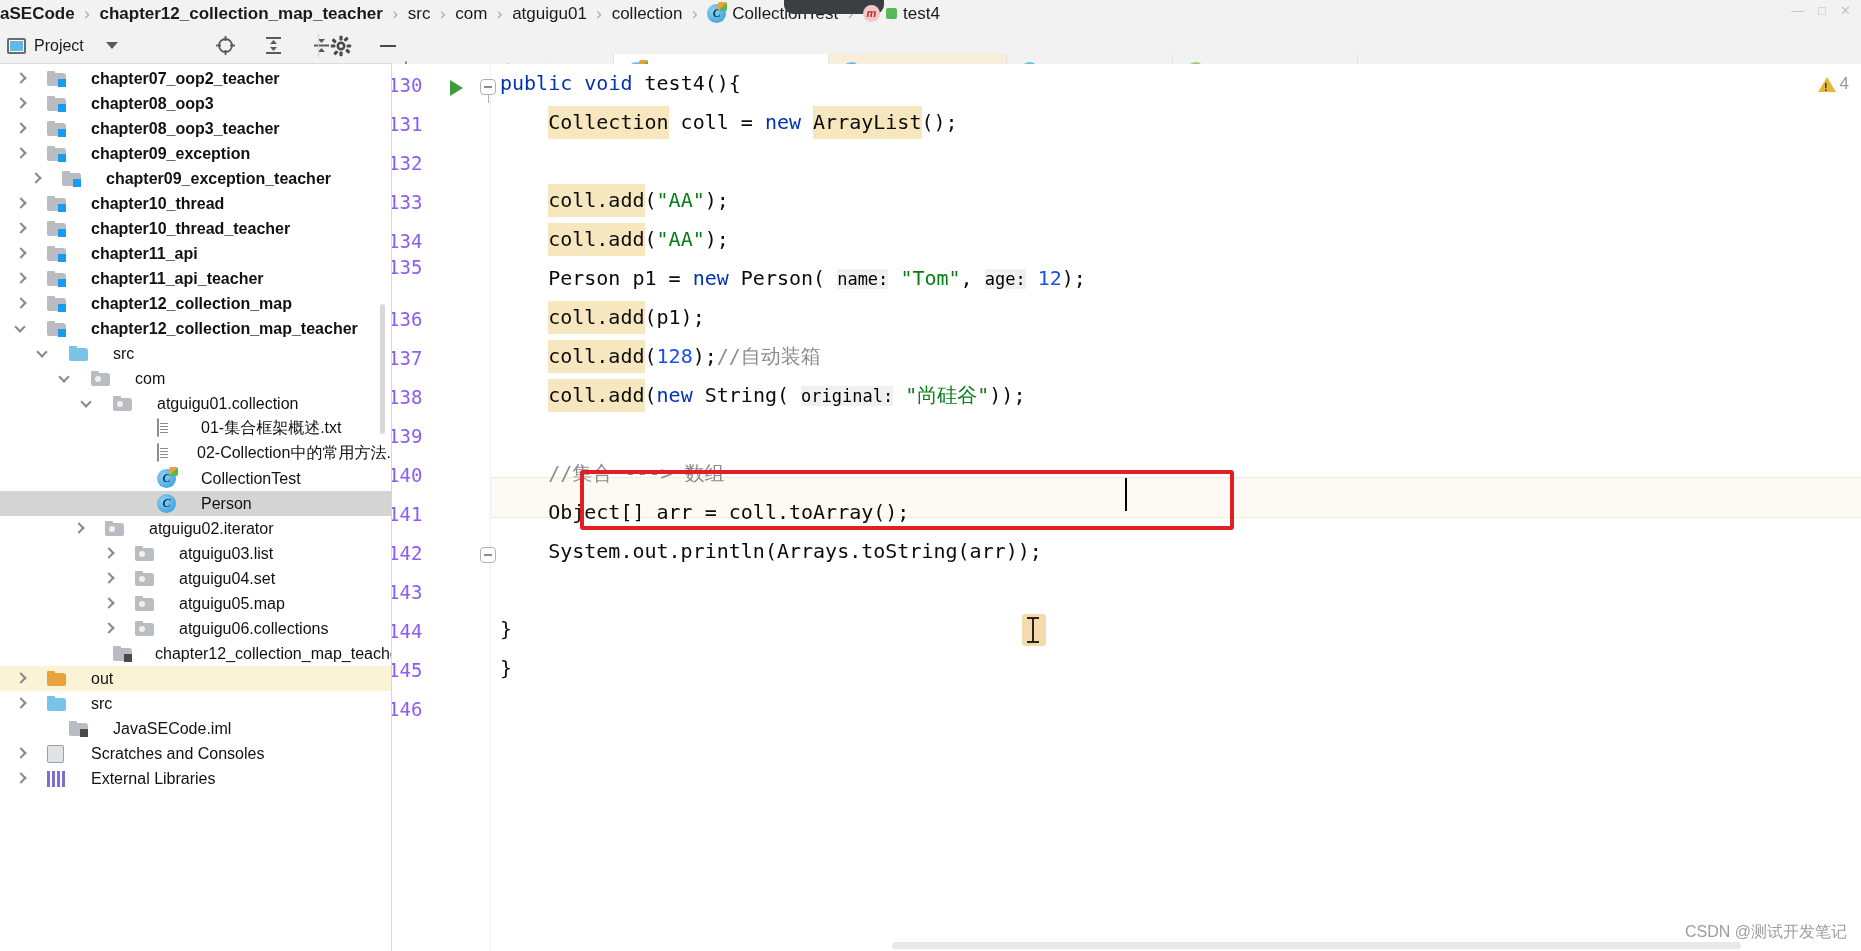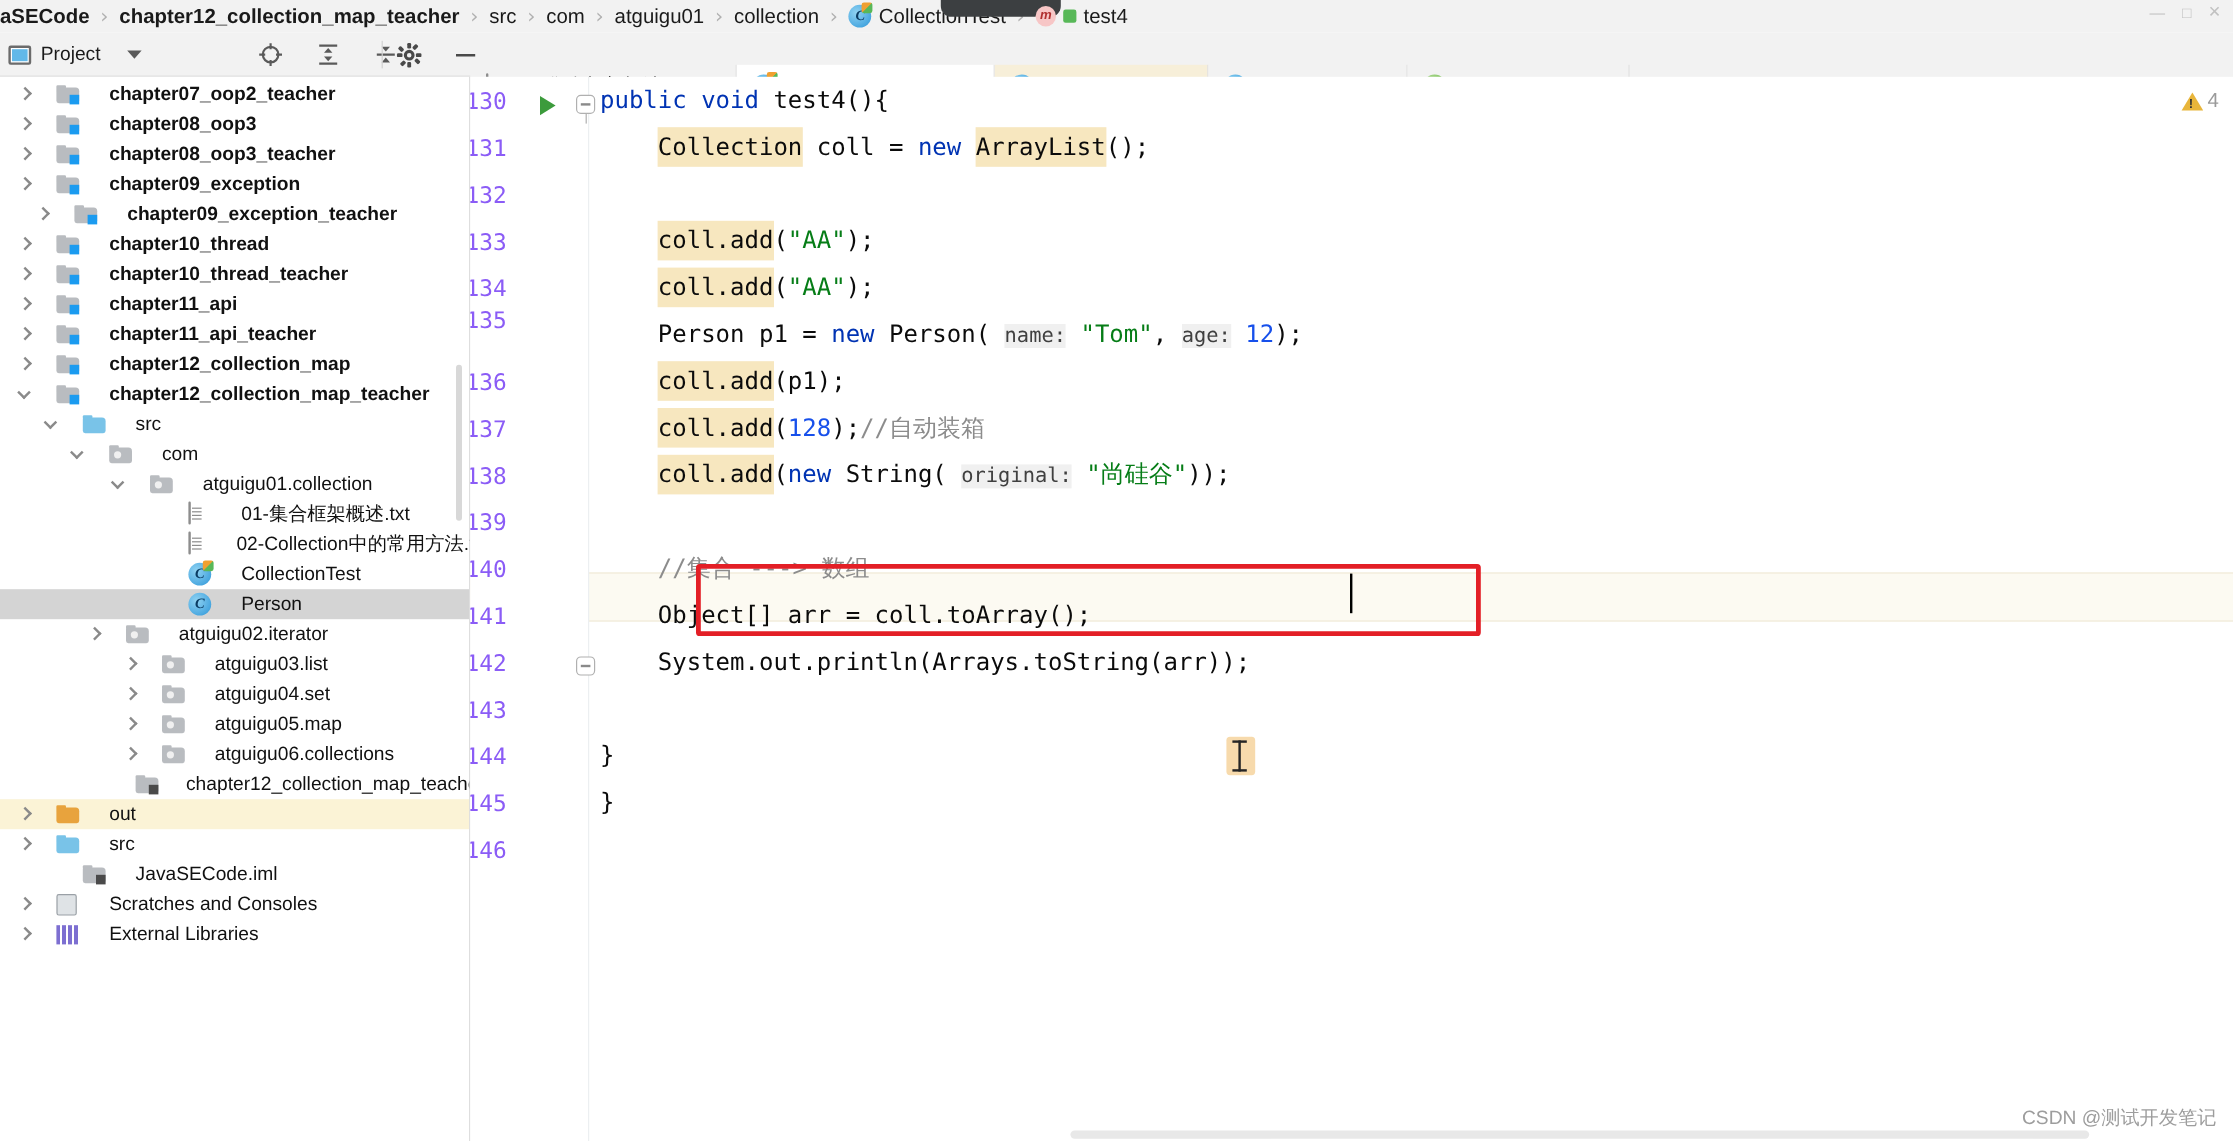--- a/index.html
+++ b/index.html
@@ -197,21 +197,21 @@
     position:absolute;left:98px;top:0;right:0;bottom:0;
     font-family:"DejaVu Sans Mono","Liberation Mono",monospace;
     font-size:20px;line-height:39px;color:#0b0b0b;
     white-space:pre;
   }
   .cl{position:absolute;left:0;height:39px;line-height:39px;}
   .kw{color:#0033b3;}
   .str{color:#067d17;}
   .num{color:#1750eb;}
   .cmt{color:#8c8c8c;}
-  .hint{color:#404040;background:#f0f0f0;font-size:17px;}
+  .hint{color:#000000;background:#f0f0f0;font-size:17px;}
   .hl{background:#f7e7bf;}
   
   .caret-line{
     position:absolute;left:0;right:0;height:39px;background:#fcfaf2;
     border-top:1px solid #f0ead8;border-bottom:1px solid #f0ead8;
   }
   .red-box{
     position:absolute;border:4px solid #e31f26;border-radius:3px;
   }
   .caret{
@@ -562,21 +562,21 @@
           <span class="arrow has open"></span>
           <span style="display: inline-flex; align-items: center; width: 21px;">
             <span class="ico-pkg">
               <span class="tab2"></span>
               <span class="body"></span>
               <span class="dot"></span>
             </span>
           </span>
           <span class="lbl">com</span>
         </div>
-        <div class="row" style="padding-left: 80px; margin-left: 12px;">
+        <div class="row" style="padding-left: 80px;">
           <span class="arrow has open"></span>
           <span style="display: inline-flex; align-items: center; width: 21px;">
             <span class="ico-pkg">
               <span class="tab2"></span>
               <span class="body"></span>
               <span class="dot"></span>
             </span>
           </span>
           <span class="lbl">atguigu01.collection</span>
         </div>

